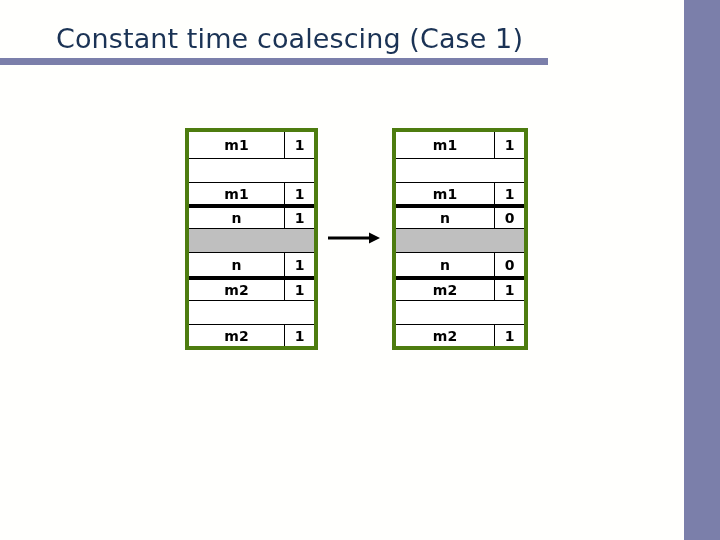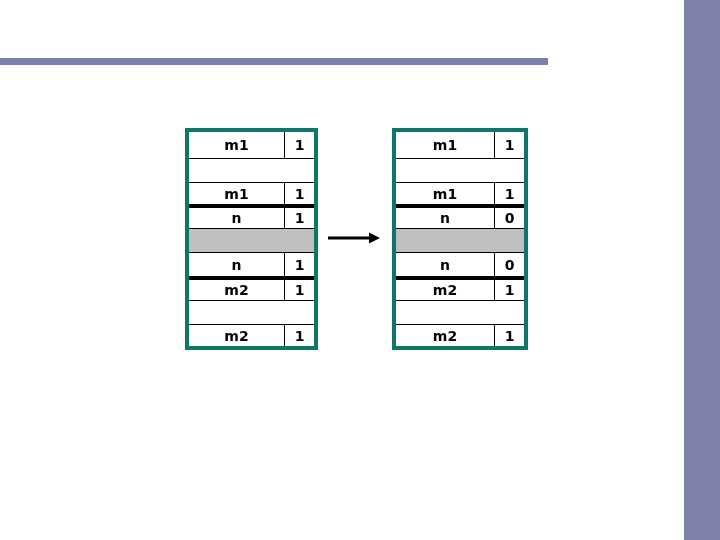--- a/index.html
+++ b/index.html
@@ -48,21 +48,21 @@
     position: absolute;
     left: 684px;
     top: 0px;
     width: 36px;
     height: 540px;
     background: #7b7faa;
   }
   
   .block-table {
     position: absolute;
-    border: 4px solid #0f766e;
+    border: 4px solid #4d7c0f;
     background: #ffffff;
     box-sizing: border-box;
   }
   #table-before {
     left: 185px;
     top: 128px;
     width: 133px;
     height: 222px;
   }
   #table-after {
@@ -108,20 +108,21 @@
     top: 231px;
     width: 54px;
     height: 14px;
   }
 </style>
 </head>
 <body>
 
 <div id="slide" style="background: rgb(255, 255, 253);">
 
+  <div id="slide-title" style="color: rgb(27, 51, 85);">Constant time coalescing (Case 1)</div>
 
   <div id="title-rule" style="background: rgb(123, 127, 170);"></div>
 
   <div id="right-band" style="background: rgb(123, 127, 170);"></div>
 
   <div id="table-before" class="block-table">
       <div class="block-row no-top" style="height: 26px;">
         <div class="cell-name">m1</div>
         <div class="cell-val">1</div>
       </div>

